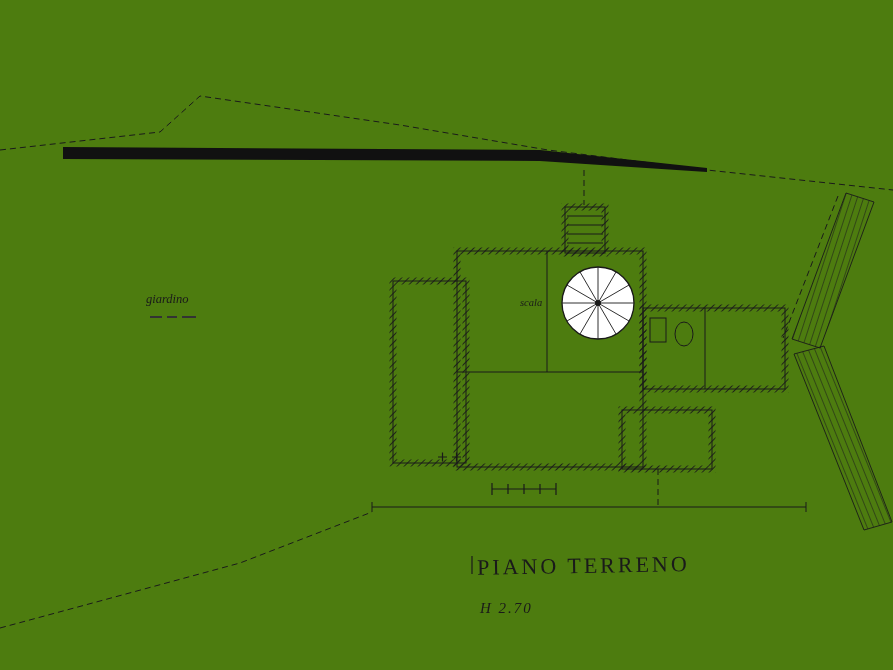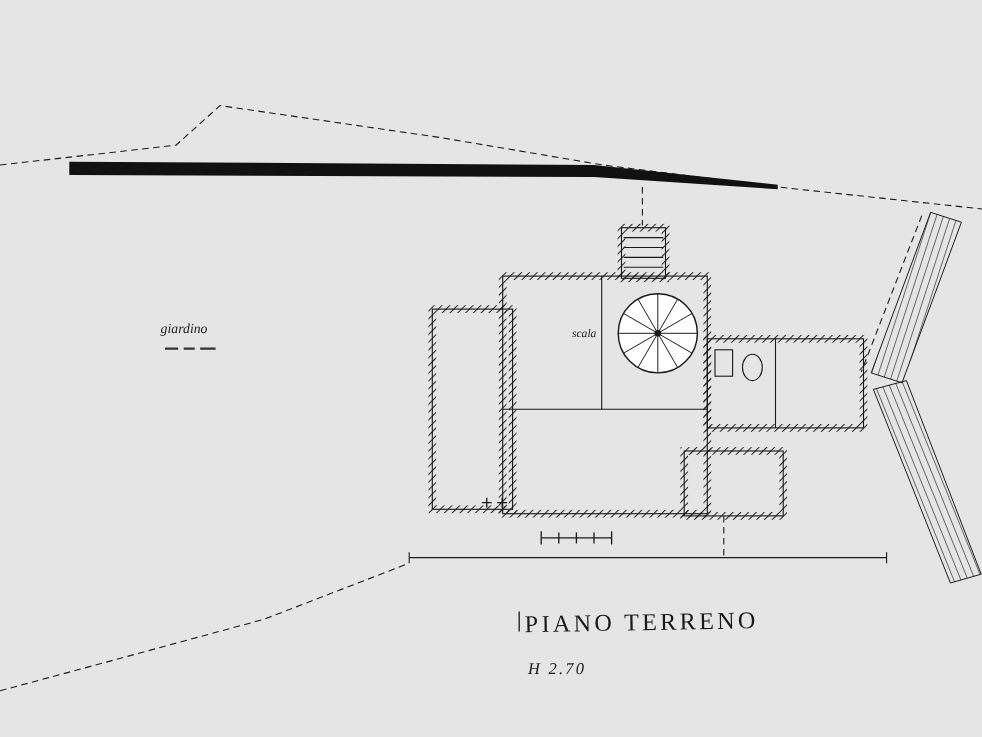--- a/index.html
+++ b/index.html
@@ -4,21 +4,21 @@
 <style>
   html, body {
     margin: 0;
     padding: 0;
     background: #ffffff;
   }
   .canvas {
     position: relative;
     width: 893px;
     height: 670px;
-    background: #e5e5e5;
+    background: #4d7c0f;
     overflow: hidden;
     font-family: "Liberation Sans", sans-serif;
   }
   svg text {
     fill: #1a1a1a;
   }
   .label-hand {
     font-family: "Liberation Serif", serif;
     font-style: italic;
   }

